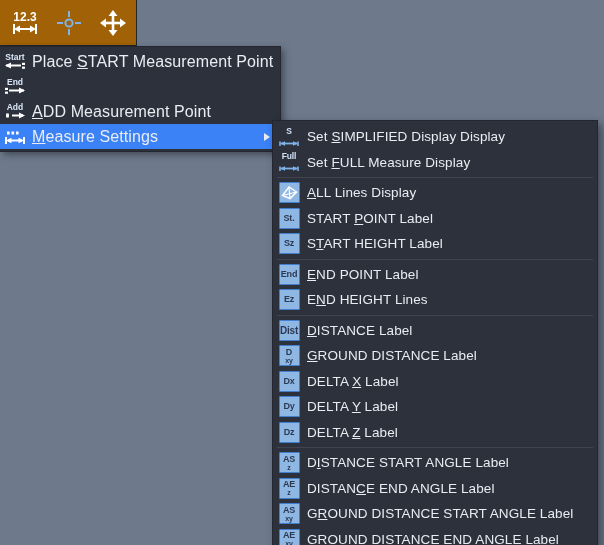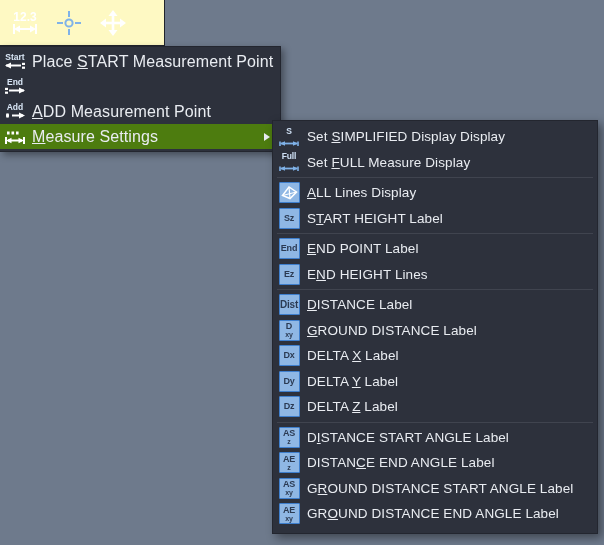--- a/index.html
+++ b/index.html
@@ -15,23 +15,23 @@
     font-family: "Liberation Sans", sans-serif;
     position: relative;
     -webkit-font-smoothing: antialiased;
   }
 
   
   #toolbar {
     position: absolute;
     left: 0;
     top: 0;
-    width: 165px;
+    width: 137px;
     height: 46px;
-    background: #fef9c3;
+    background: #a16207;
     border-right: 1px solid #20242c;
     border-bottom: 1px solid #20242c;
     display: flex;
     align-items: center;
     padding-left: 4px;
     gap: 2px;
     z-index: 5;
   }
 
   .tb-btn {
@@ -62,21 +62,21 @@
 
   .mi {
     height: 25px;
     display: flex;
     align-items: center;
     position: relative;
     cursor: default;
   }
 
   .mi.selected {
-    background: #4d7c0f;
+    background: #3b82f6;
   }
 
   .mi-icon {
     width: 30px;
     min-width: 30px;
     height: 25px;
     display: flex;
     align-items: center;
     justify-content: center;
   }
@@ -357,20 +357,30 @@
           <line x1="2.5" y1="12.5" x2="16.5" y2="9" stroke="#ffffff" stroke-width="1.2"></line>
           <line x1="9" y1="4" x2="10" y2="15.5" stroke="#ffffff" stroke-width="1.2"></line>
         </svg>
       </span>
     </span>
     <span class="smi-label">
       <u>A</u><span>LL Lines Display</span>
     </span>
   </div>
 
+  <div class="smi">
+    <span class="smi-icon">
+      <span class="chip">
+          <span class="chip-txt">St.</span>
+        </span>
+    </span>
+    <span class="smi-label">
+      <span>START </span><u>P</u><span>OINT Label</span>
+    </span>
+  </div>
 
   <div class="smi">
     <span class="smi-icon">
       <span class="chip">
           <span class="chip-txt">Sz</span>
         </span>
     </span>
     <span class="smi-label">
       <span>S</span><u>T</u><span>ART HEIGHT Label</span>
     </span>

